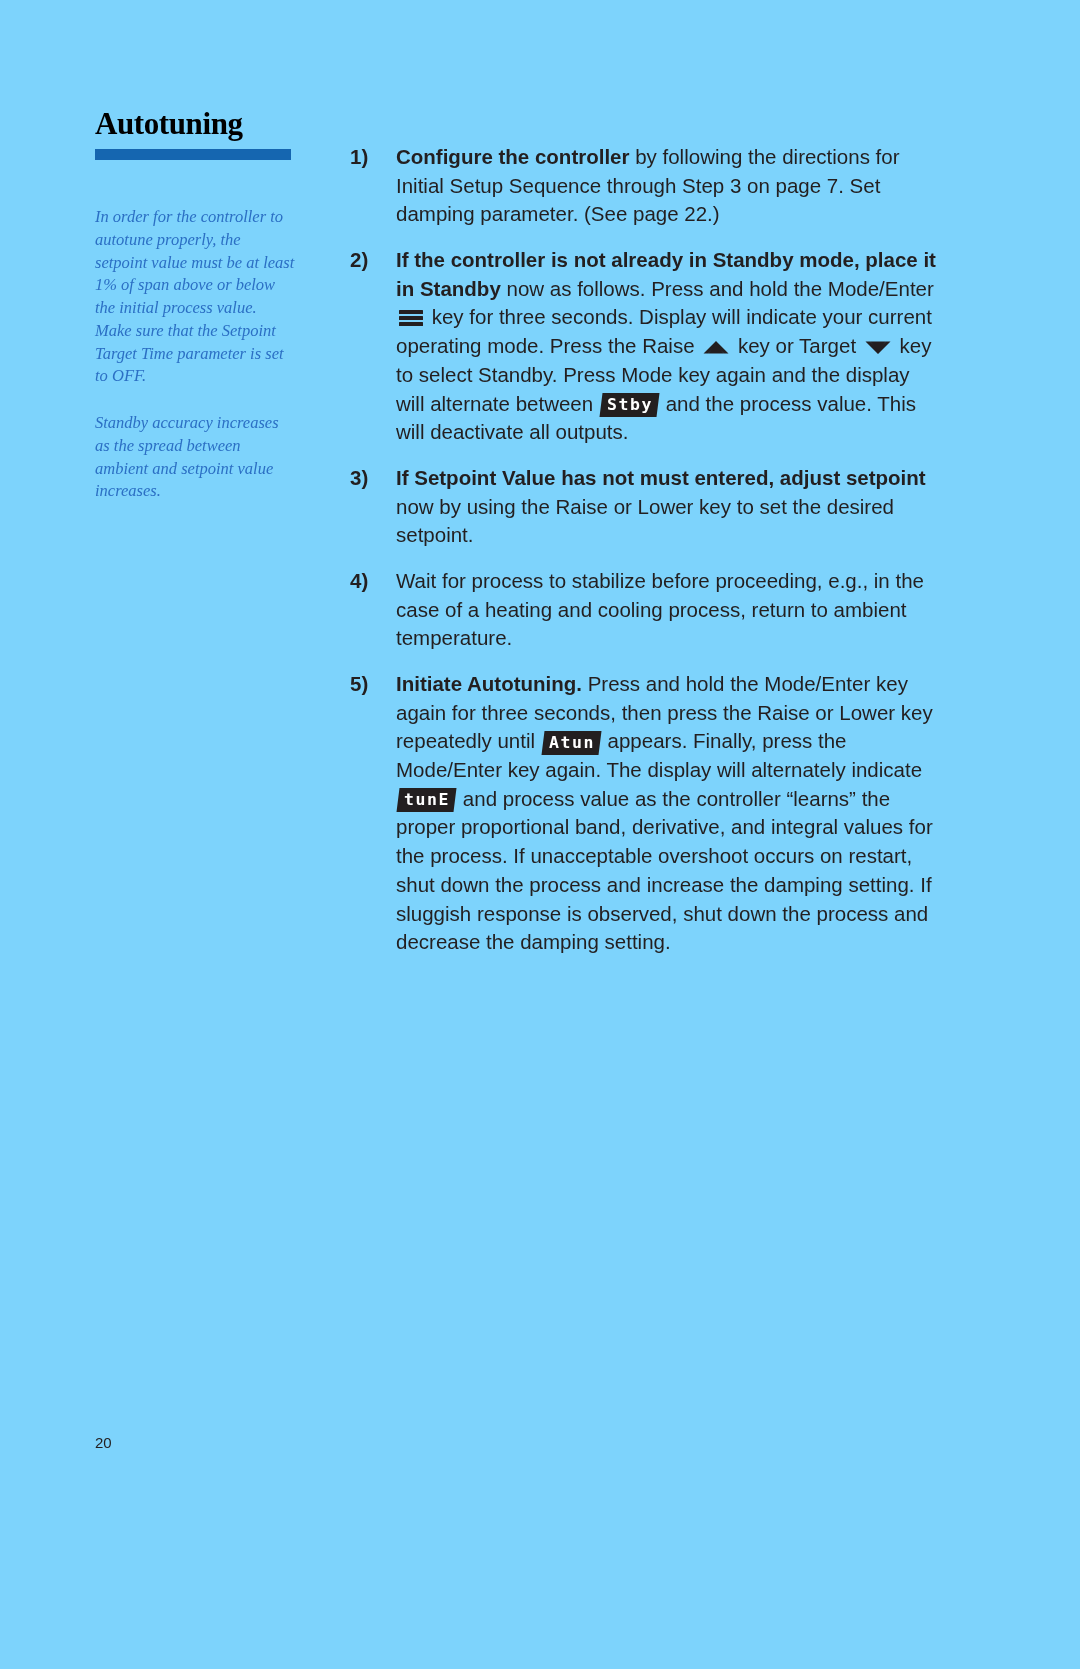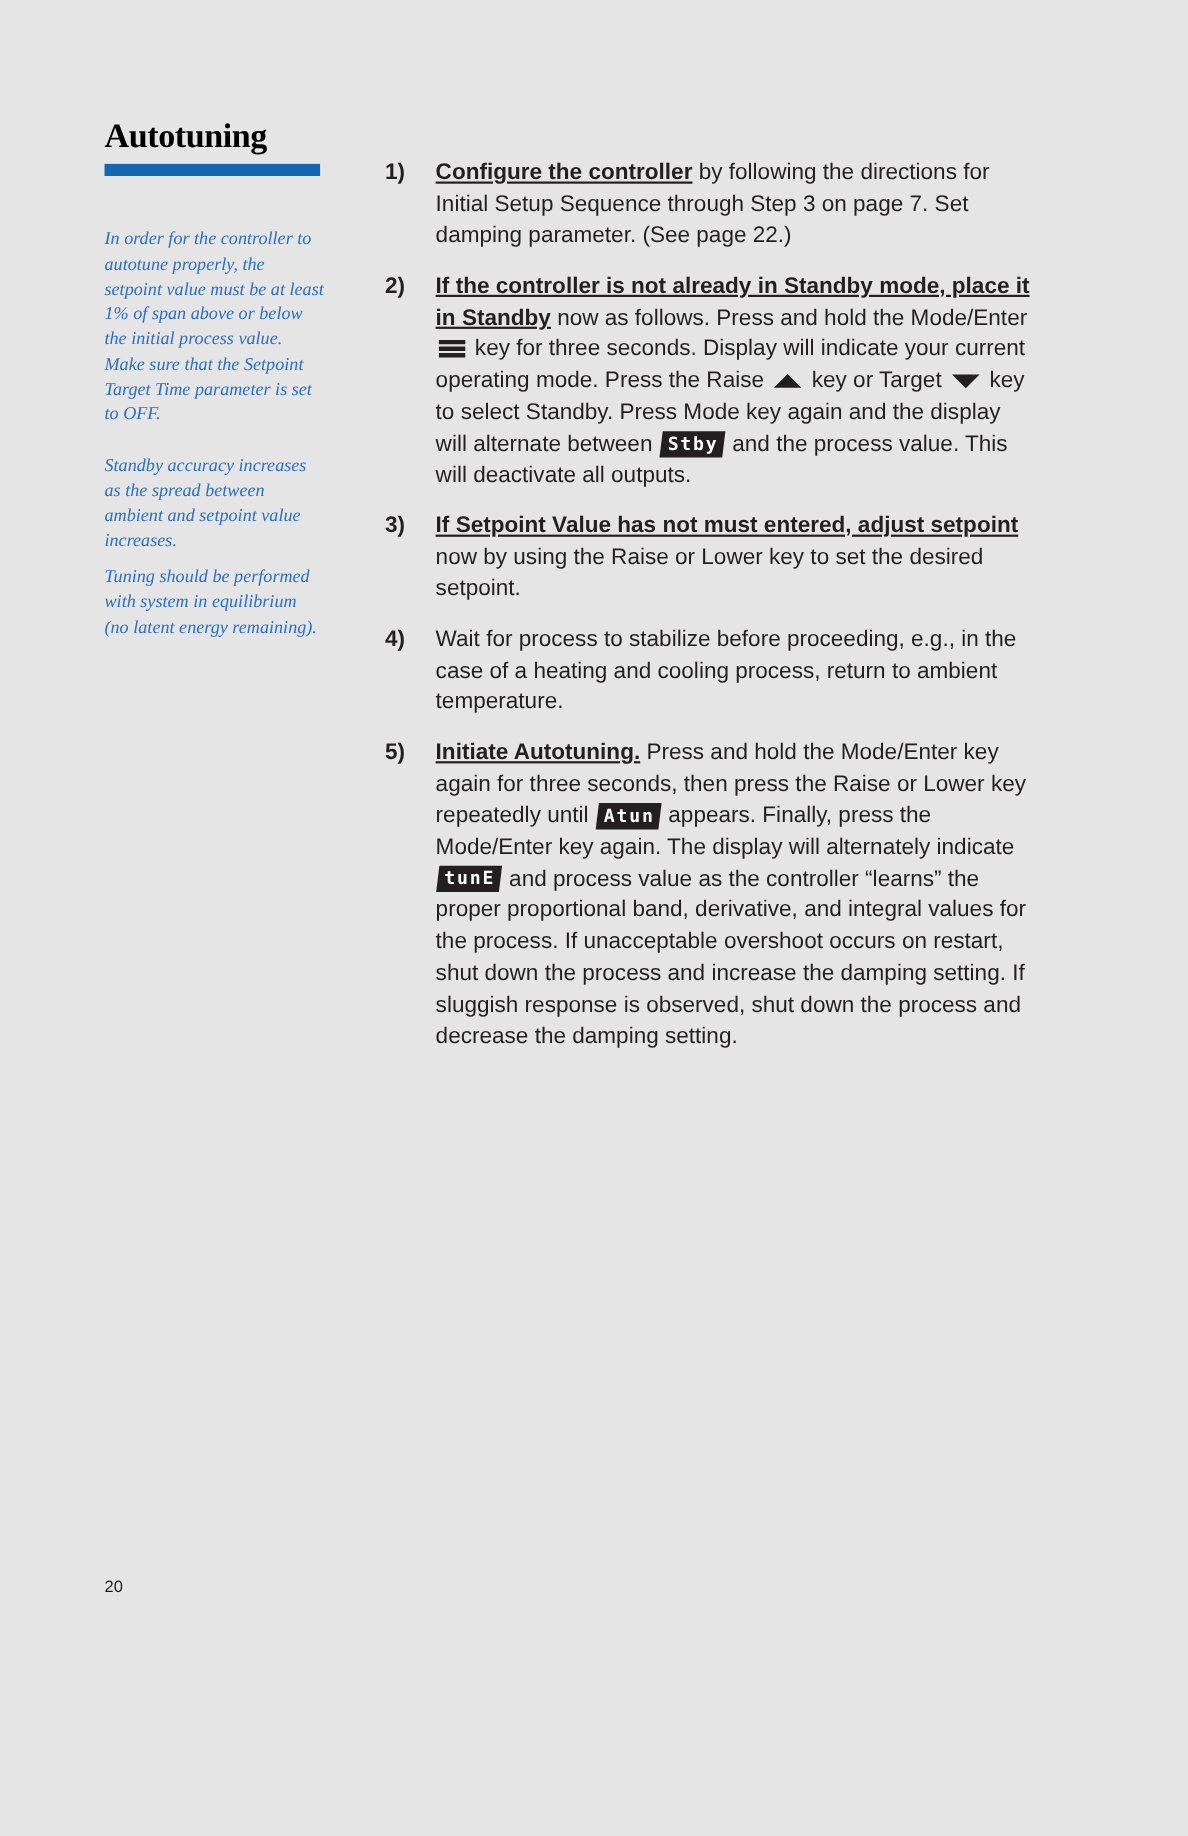--- a/index.html
+++ b/index.html
@@ -11,21 +11,21 @@
     width: 1080px;
     height: 1669px;
     position: relative;
     font-family: "Liberation Sans", sans-serif;
     -webkit-font-smoothing: antialiased;
   }
 
   .page {
     position: absolute;
     inset: 0;
-    background: #e5e5e5;
+    background: #7dd3fc;
   }
 
   
   .sidebar {
     position: absolute;
     left: 95px;
     top: 108px;
     width: 200px;
   }
   .chapter-title {
@@ -88,21 +88,21 @@
     line-height: 1.40;
   }
   ol.steps > li .num {
     position: absolute;
     left: 0;
     top: 0;
     font-weight: bold;
     font-size: 20.5px;
   }
   .step-text { display: block; }
-  .step-text b { font-weight: bold; text-decoration: underline; }
+  .step-text b { font-weight: bold; }
 
   
   .icon-mode {
     display: inline-block;
     width: 24px;
     height: 15px;
     vertical-align: -1px;
     margin: 0 3px;
   }
   .icon-mode span {
@@ -158,21 +158,20 @@
 
 <div class="page">
 
   <div class="sidebar">
     <h1 class="chapter-title">Autotuning</h1>
     <div class="title-rule"></div>
 
     <div class="note-block">
       <p class="note">In order for the controller to autotune properly, the setpoint value must be at least 1% of span above or below the initial process value. Make sure that the Setpoint Target Time parameter is set to OFF.</p>
       <p class="note tight">Standby accuracy increases as the spread between ambient and setpoint value increases.</p>
-      <p class="note">Tuning should be performed with system in equilibrium (no latent energy remaining).</p>
     </div>
   </div>
 
   <div class="body-col">
 
 
     <ol class="steps">
 
       <li>
         <span class="num">1)</span>

